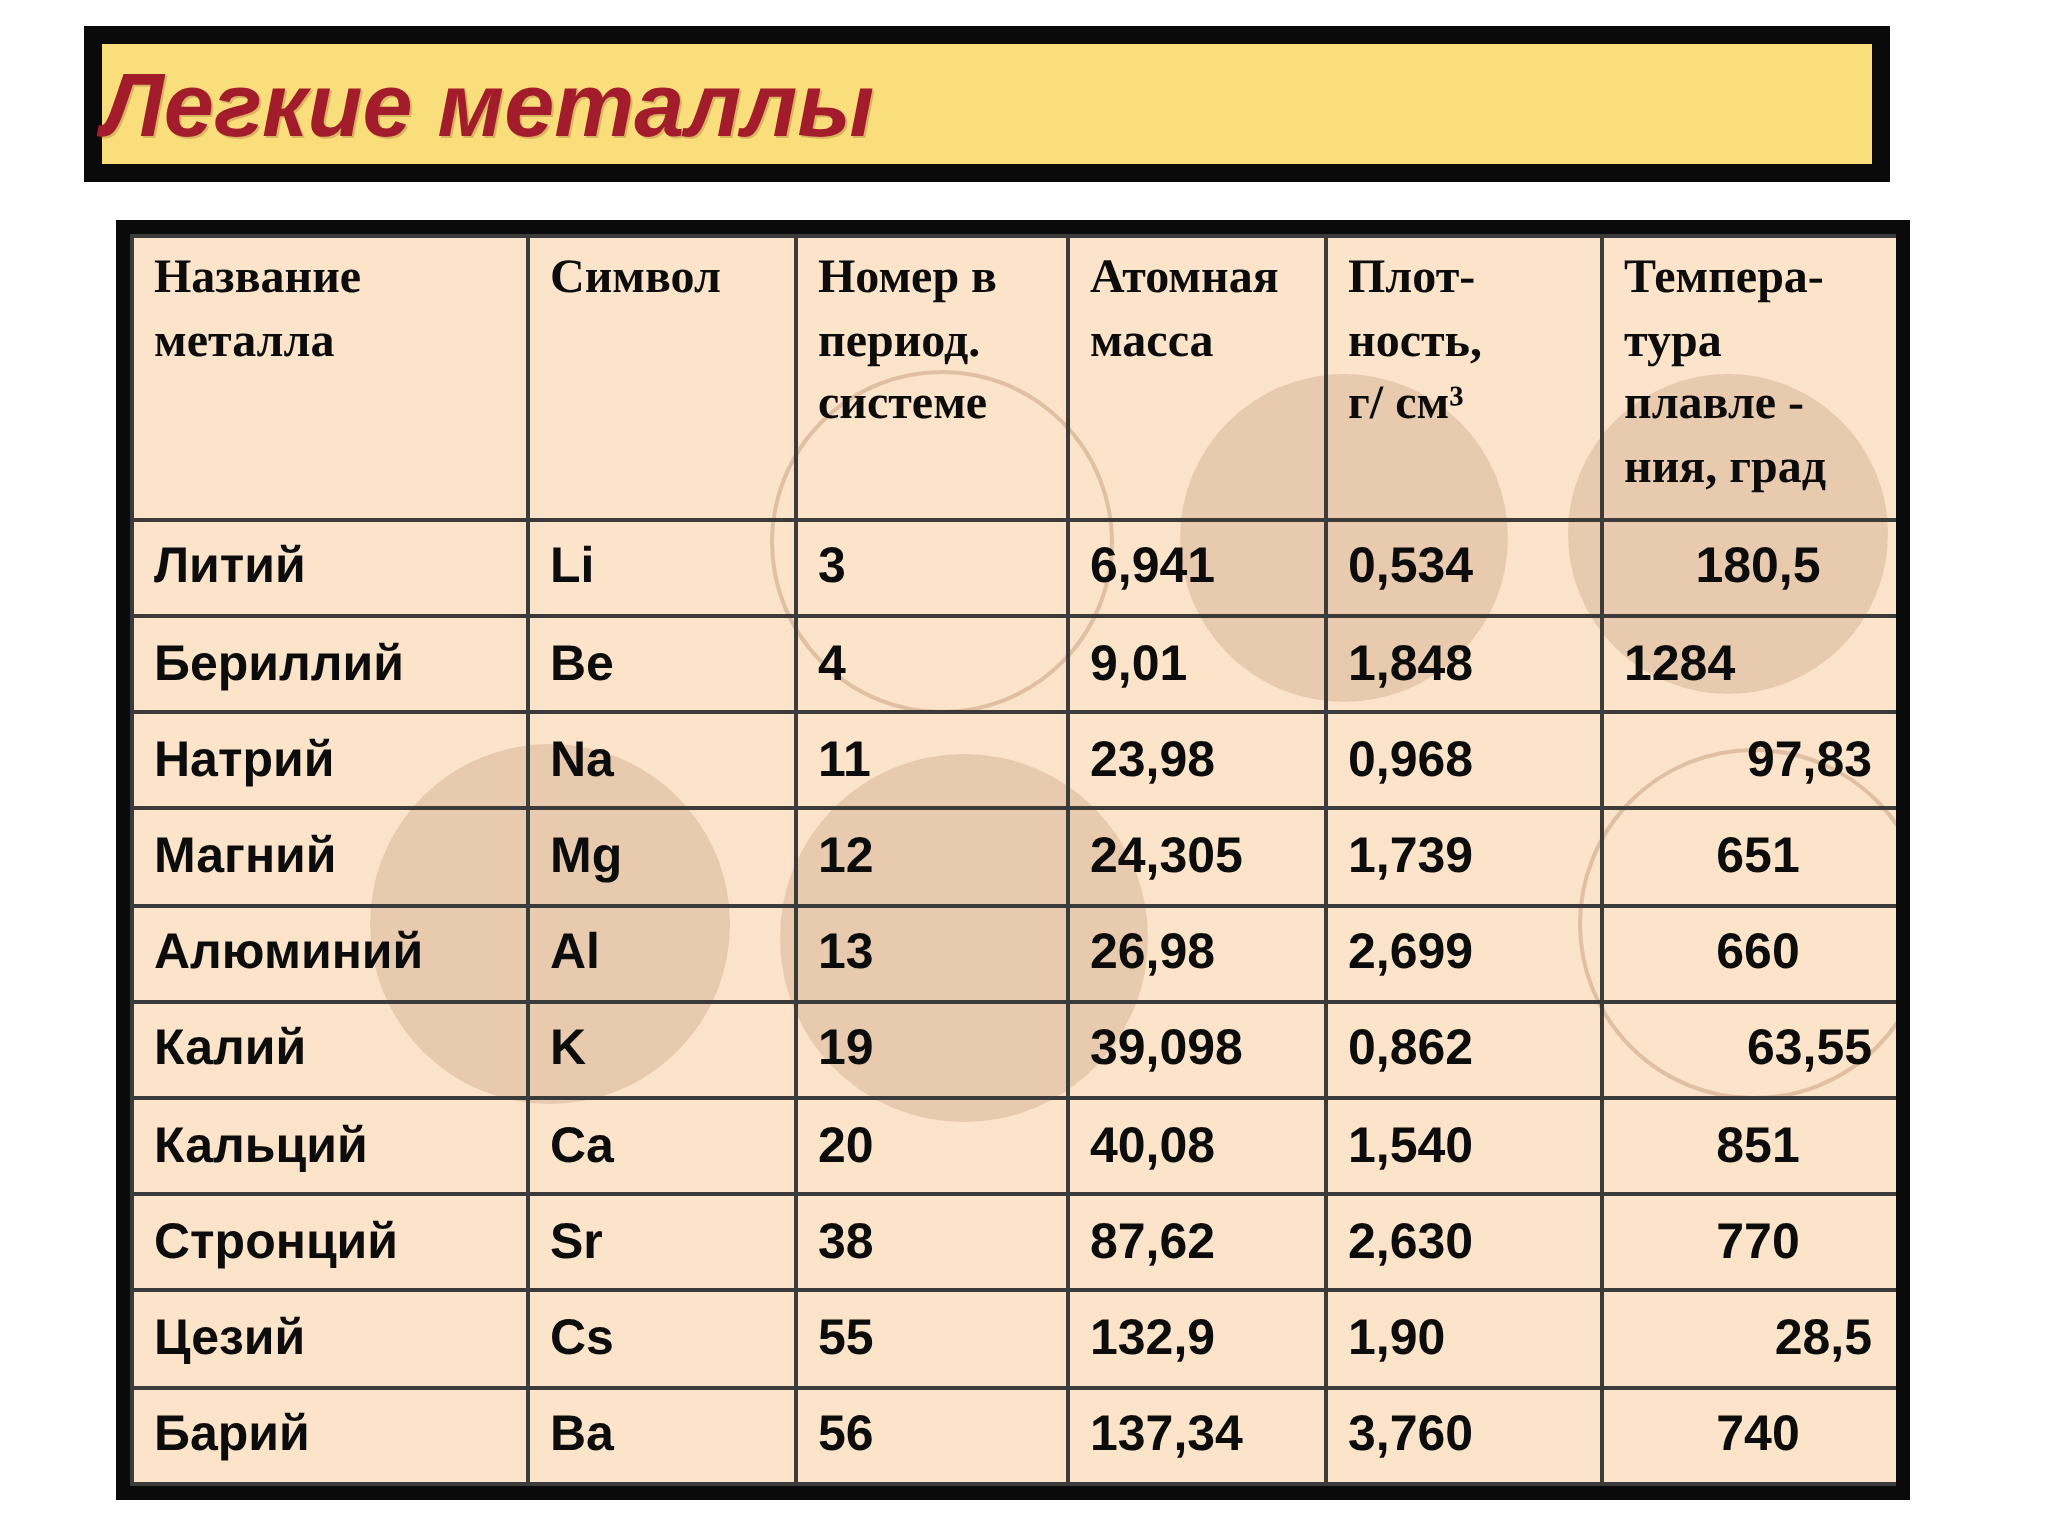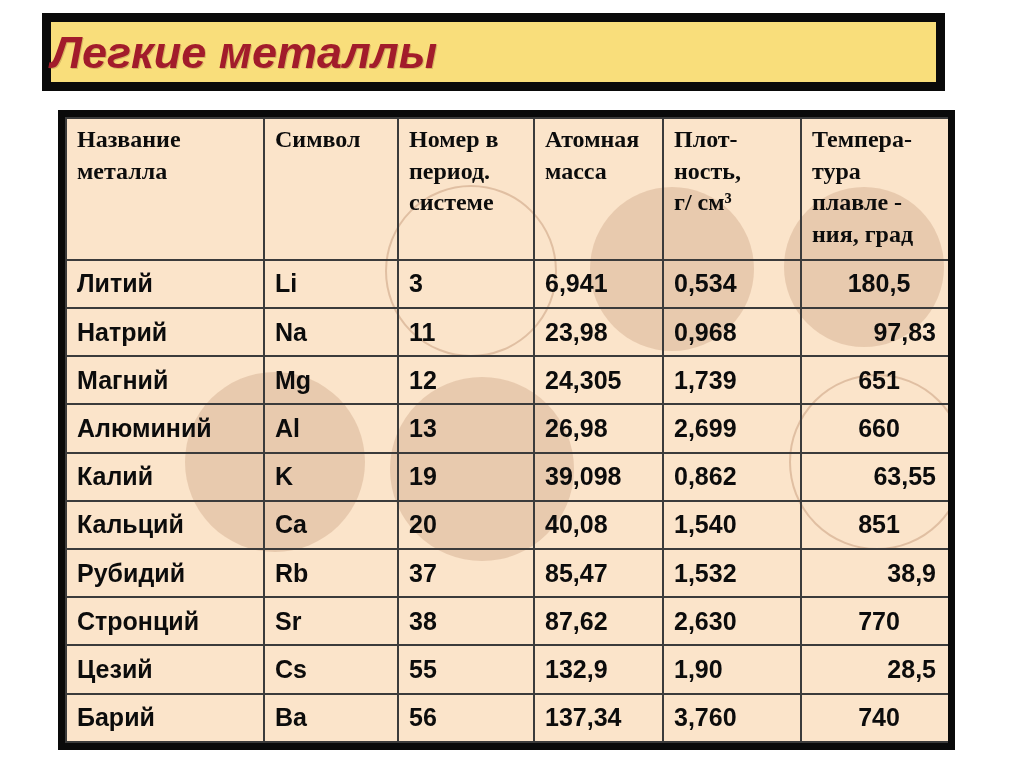--- a/index.html
+++ b/index.html
@@ -121,20 +121,28 @@
     <tbody>
         <tr>
           <td>Литий</td>
           <td>Li</td>
           <td>3</td>
           <td>6,941</td>
           <td>0,534</td>
           <td class="a-center">180,5</td>
         </tr>
         <tr>
+          <td>Бериллий</td>
+          <td>Be</td>
+          <td>4</td>
+          <td>9,01</td>
+          <td>1,848</td>
+          <td class="a-left">1284</td>
+        </tr>
+        <tr>
           <td>Натрий</td>
           <td>Na</td>
           <td>11</td>
           <td>23,98</td>
           <td>0,968</td>
           <td class="a-right">97,83</td>
         </tr>
         <tr>
           <td>Магний</td>
           <td>Mg</td>
@@ -161,28 +169,20 @@
         </tr>
         <tr>
           <td>Кальций</td>
           <td>Ca</td>
           <td>20</td>
           <td>40,08</td>
           <td>1,540</td>
           <td class="a-center">851</td>
         </tr>
         <tr>
-          <td>Рубидий</td>
-          <td>Rb</td>
-          <td>37</td>
-          <td>85,47</td>
-          <td>1,532</td>
-          <td class="a-right">38,9</td>
-        </tr>
-        <tr>
           <td>Стронций</td>
           <td>Sr</td>
           <td>38</td>
           <td>87,62</td>
           <td>2,630</td>
           <td class="a-center">770</td>
         </tr>
         <tr>
           <td>Цезий</td>
           <td>Cs</td>

